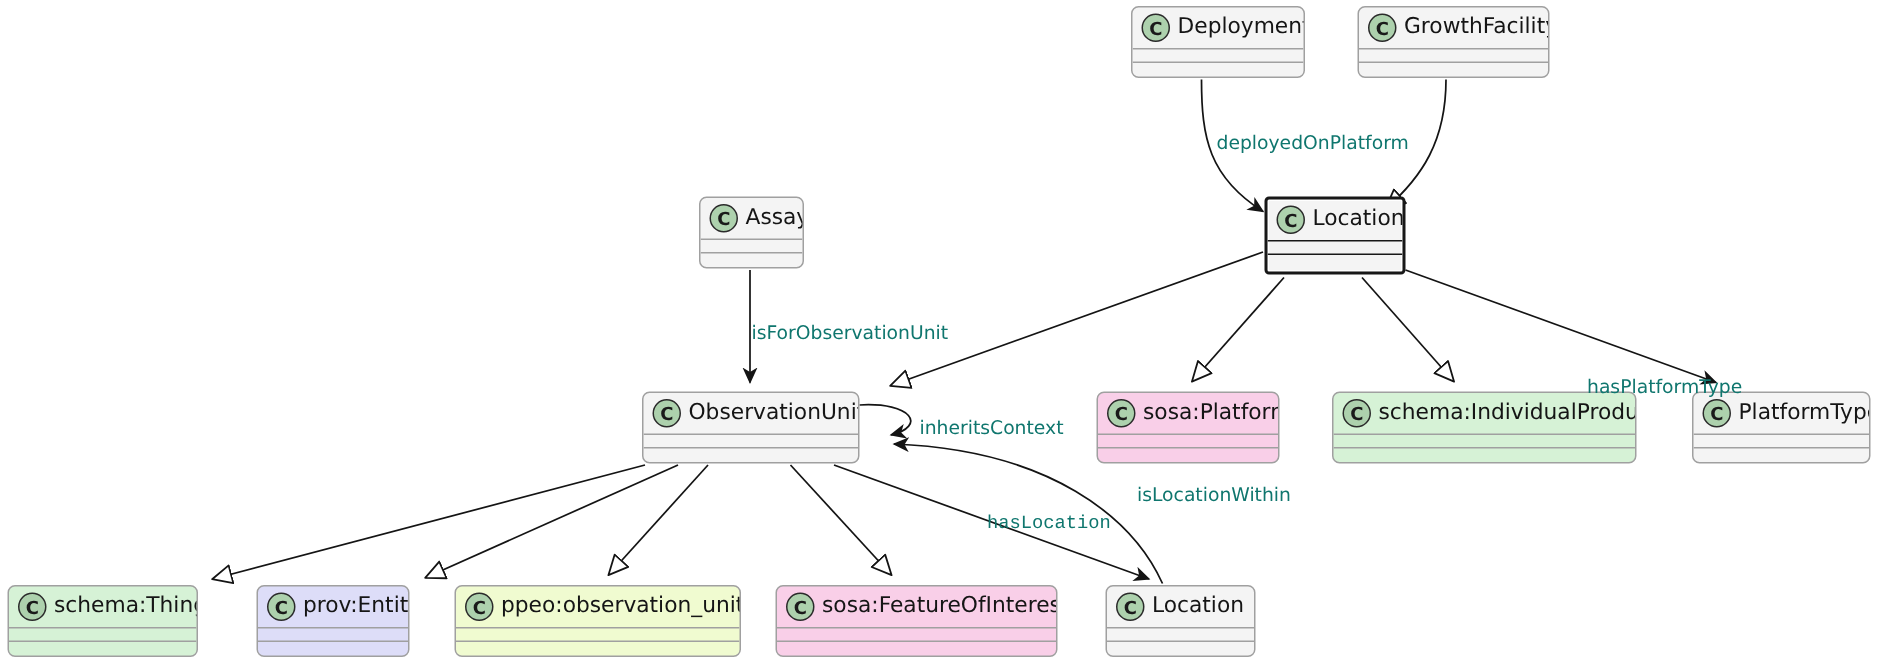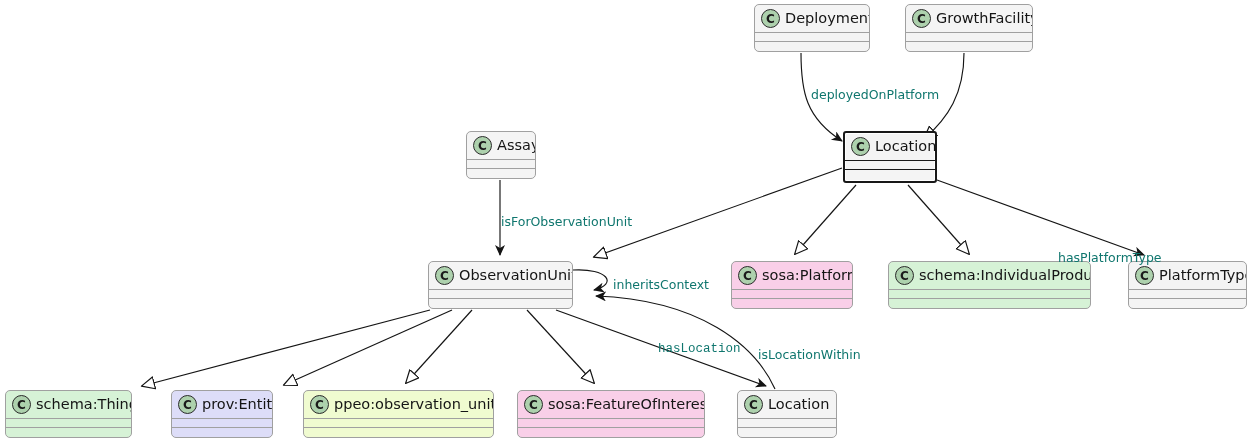--- a/index.html
+++ b/index.html
@@ -172,14 +172,14 @@
         <span class="ntxt">Location</span>
       </div>
       <div class="nbar"></div>
       <div class="nbar"></div>
     </div>
     <div class="elabel" style="left: 811px; top: 89px;">deployedOnPlatform</div>
     <div class="elabel" style="left: 501px; top: 216px;">isForObservationUnit</div>
     <div class="elabel" style="left: 1058px; top: 216px; margin-top: 36px;">hasPlatformType</div>
     <div class="elabel" style="left: 613px; top: 279px; text-align: right;">inheritsContext</div>
     <div class="elabel" style="left: 658px; top: 343px; font-family: Liberation Mono, monospace;">hasLocation</div>
-    <div class="elabel" style="left: 758px; top: 349px;">isLocationWithin</div>
+    <div class="elabel" style="left: 758px; top: 324px;">isLocationWithin</div>
   </div>
 
 </body></html>

